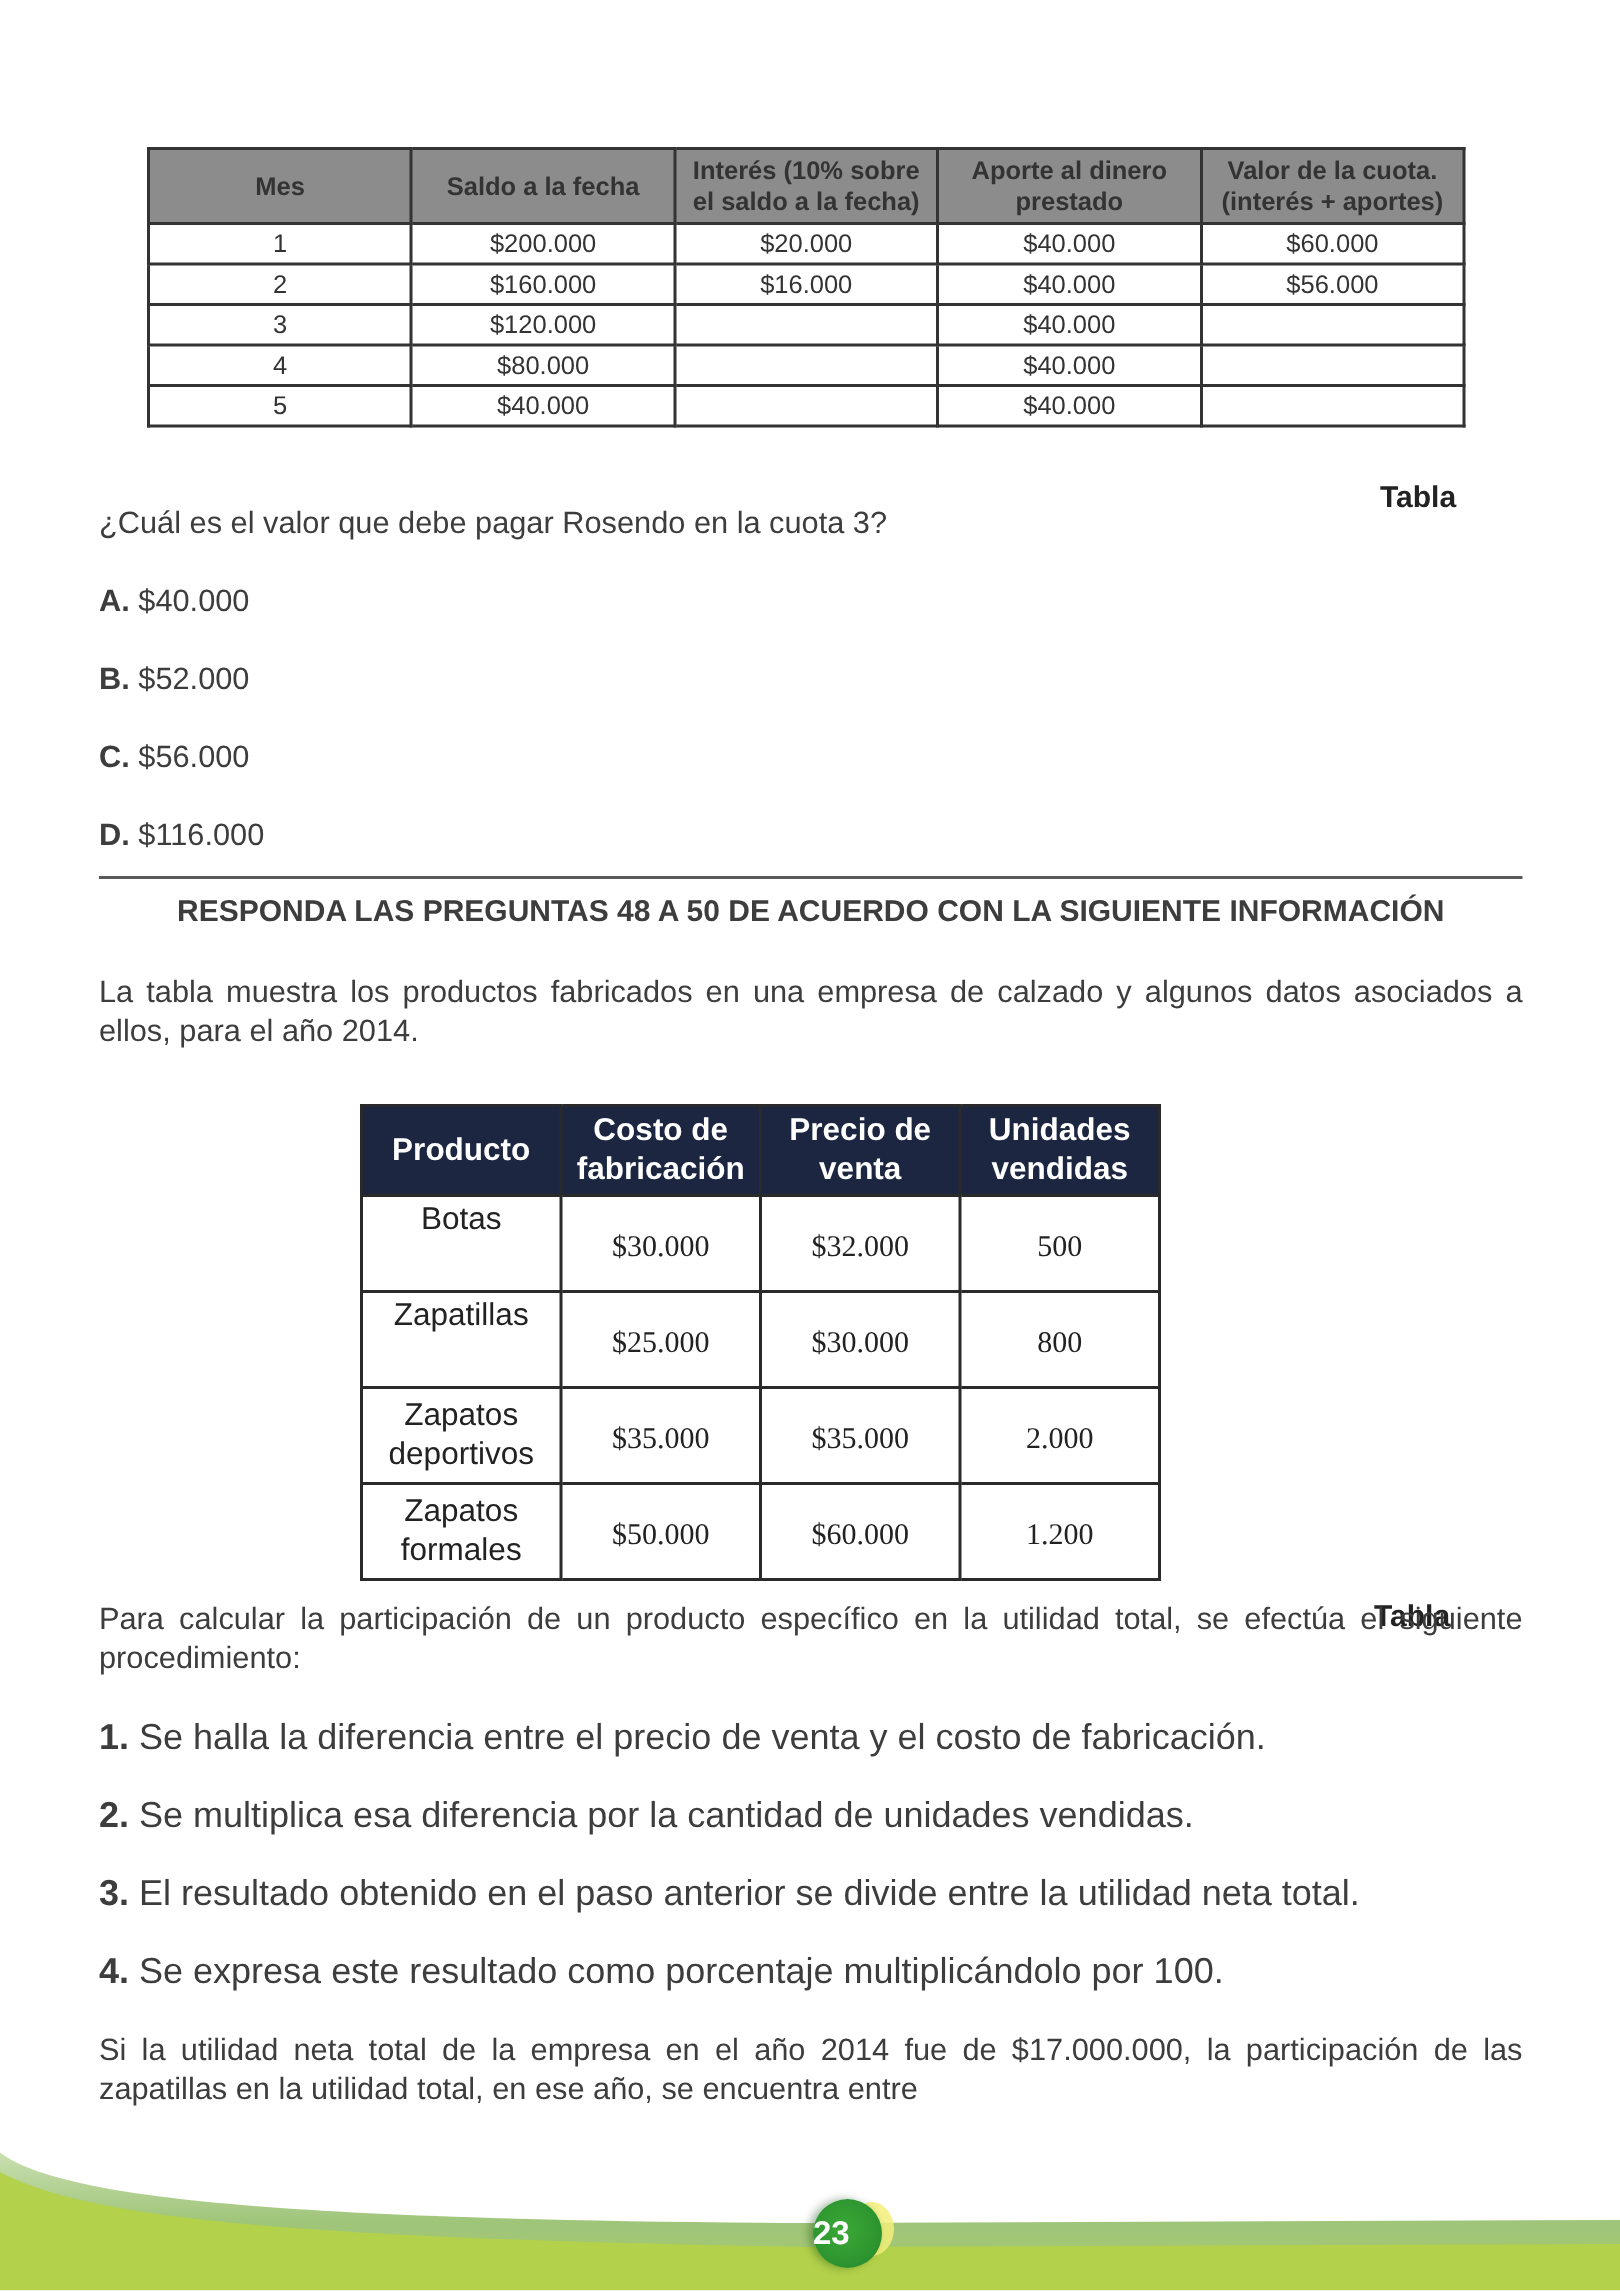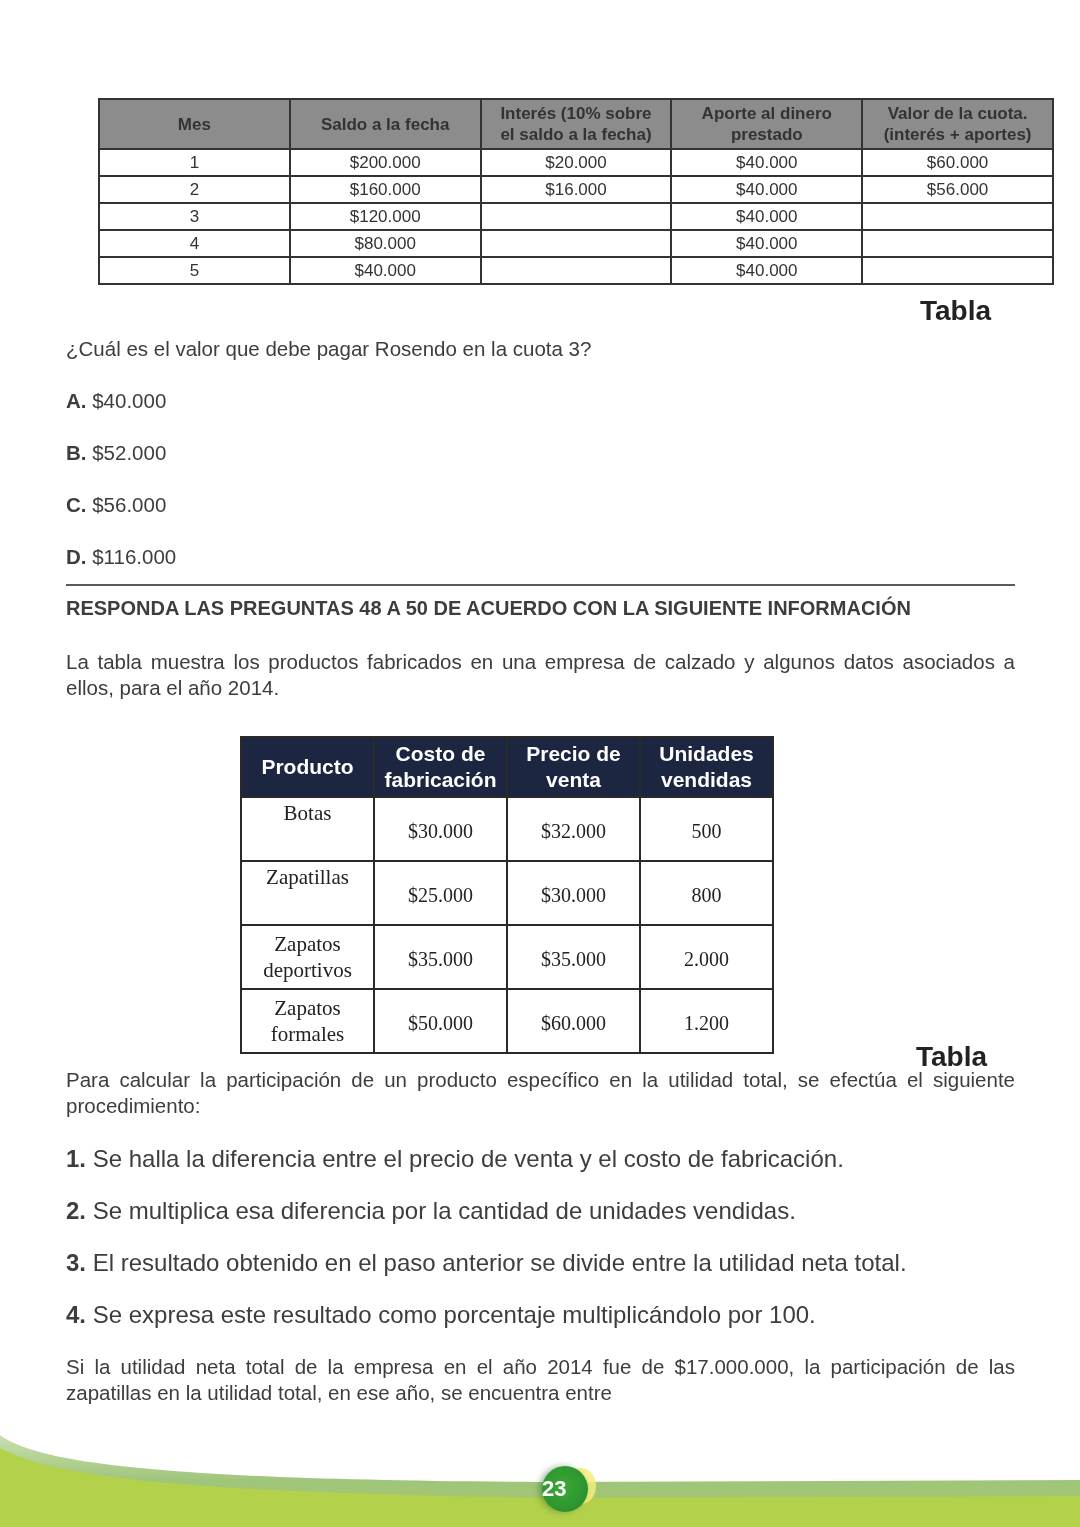--- a/index.html
+++ b/index.html
@@ -4,60 +4,60 @@
 <style>
   html, body { margin: 0; padding: 0; }
   body {
     width: 1080px; height: 1527px; position: relative; overflow: hidden;
     background: #ffffff; color: #3d3d3d;
     font-family: "Liberation Sans", sans-serif;
   }
 
   
   #t1 {
-    position: absolute; left: 98px; top: 98px; width: 956px;
+    position: absolute; left: 98px; top: 98px; width: 879px;
     border-collapse: collapse; table-layout: fixed;
     font-size: 17px; color: #333;
   }
   #t1 th, #t1 td { border: 2px solid #333; text-align: center; padding: 0; }
   #t1 th {
     background: #8c8c8c; color: #333; font-weight: bold; height: 48px;
     line-height: 21px; font-size: 17px;
   }
   #t1 td { height: 25px; line-height: 25px; background: #fff; }
 
-  .caption { position: absolute; font-weight: bold; font-size: 28px; color: #222; }
+  .caption { position: absolute; font-weight: bold; font-size: 20px; color: #222; margin-top: 26px; }
 
   .question { position: absolute; left: 66px; font-size: 20.5px; color: #3d3d3d; }
   .option { position: absolute; left: 66px; font-size: 20.5px; color: #3d3d3d; }
   .option b { color: #3d3d3d; }
 
   .divider { position: absolute; left: 66px; width: 949px; top: 584px; height: 0; border-top: 2px solid #5a5a5a; }
 
   .section-heading {
-    position: absolute; left: 66px; width: 949px; top: 597px; text-align: left;
+    position: absolute; left: 66px; width: 949px; top: 597px; text-align: center;
     font-weight: bold; font-size: 20px; color: #3d3d3d;
   }
   .para {
     position: absolute; left: 66px; width: 949px; font-size: 20.5px; line-height: 26px;
     text-align: justify; color: #3d3d3d;
   }
 
   
   #t2 {
     position: absolute; left: 240px; top: 736px; width: 534px;
     border-collapse: collapse; table-layout: fixed;
   }
   #t2 th, #t2 td { border: 2px solid #2a2a2a; text-align: center; padding: 0; }
   #t2 th {
     background: #1c2640; color: #ffffff; font-weight: bold; font-size: 21px;
     line-height: 26px; height: 58px;
   }
   #t2 td { height: 58px; background: #fff; }
-  #t2 td.prod { font-family: Liberation Serif, serif; font-size: 21px; color: #222; line-height: 26px; vertical-align: top; padding-top: 2px; border-radius: 22px; }
+  #t2 td.prod { font-family: Liberation Sans, sans-serif; font-size: 21px; color: #222; line-height: 26px; vertical-align: top; padding-top: 2px; border-radius: 22px; }
   #t2 td.prod.two { vertical-align: middle; padding-top: 0; margin-top: 27px; }
   #t2 td.num { font-family: "Liberation Serif", serif; font-size: 20px; color: #222; vertical-align: middle; padding-top: 4px; }
 
   .step { position: absolute; left: 66px; font-size: 24px; color: #3d3d3d; }
 
   
   #footer { position: absolute; left: 0; top: 1420px; width: 1080px; height: 107px; }
   .page-badge {
     position: absolute; left: 542px; top: 1466px; width: 46px; height: 46px; border-radius: 50%;
     background: radial-gradient(circle at 45% 45%, #3ba836 0%, #2e9630 60%, #24802a 100%);

